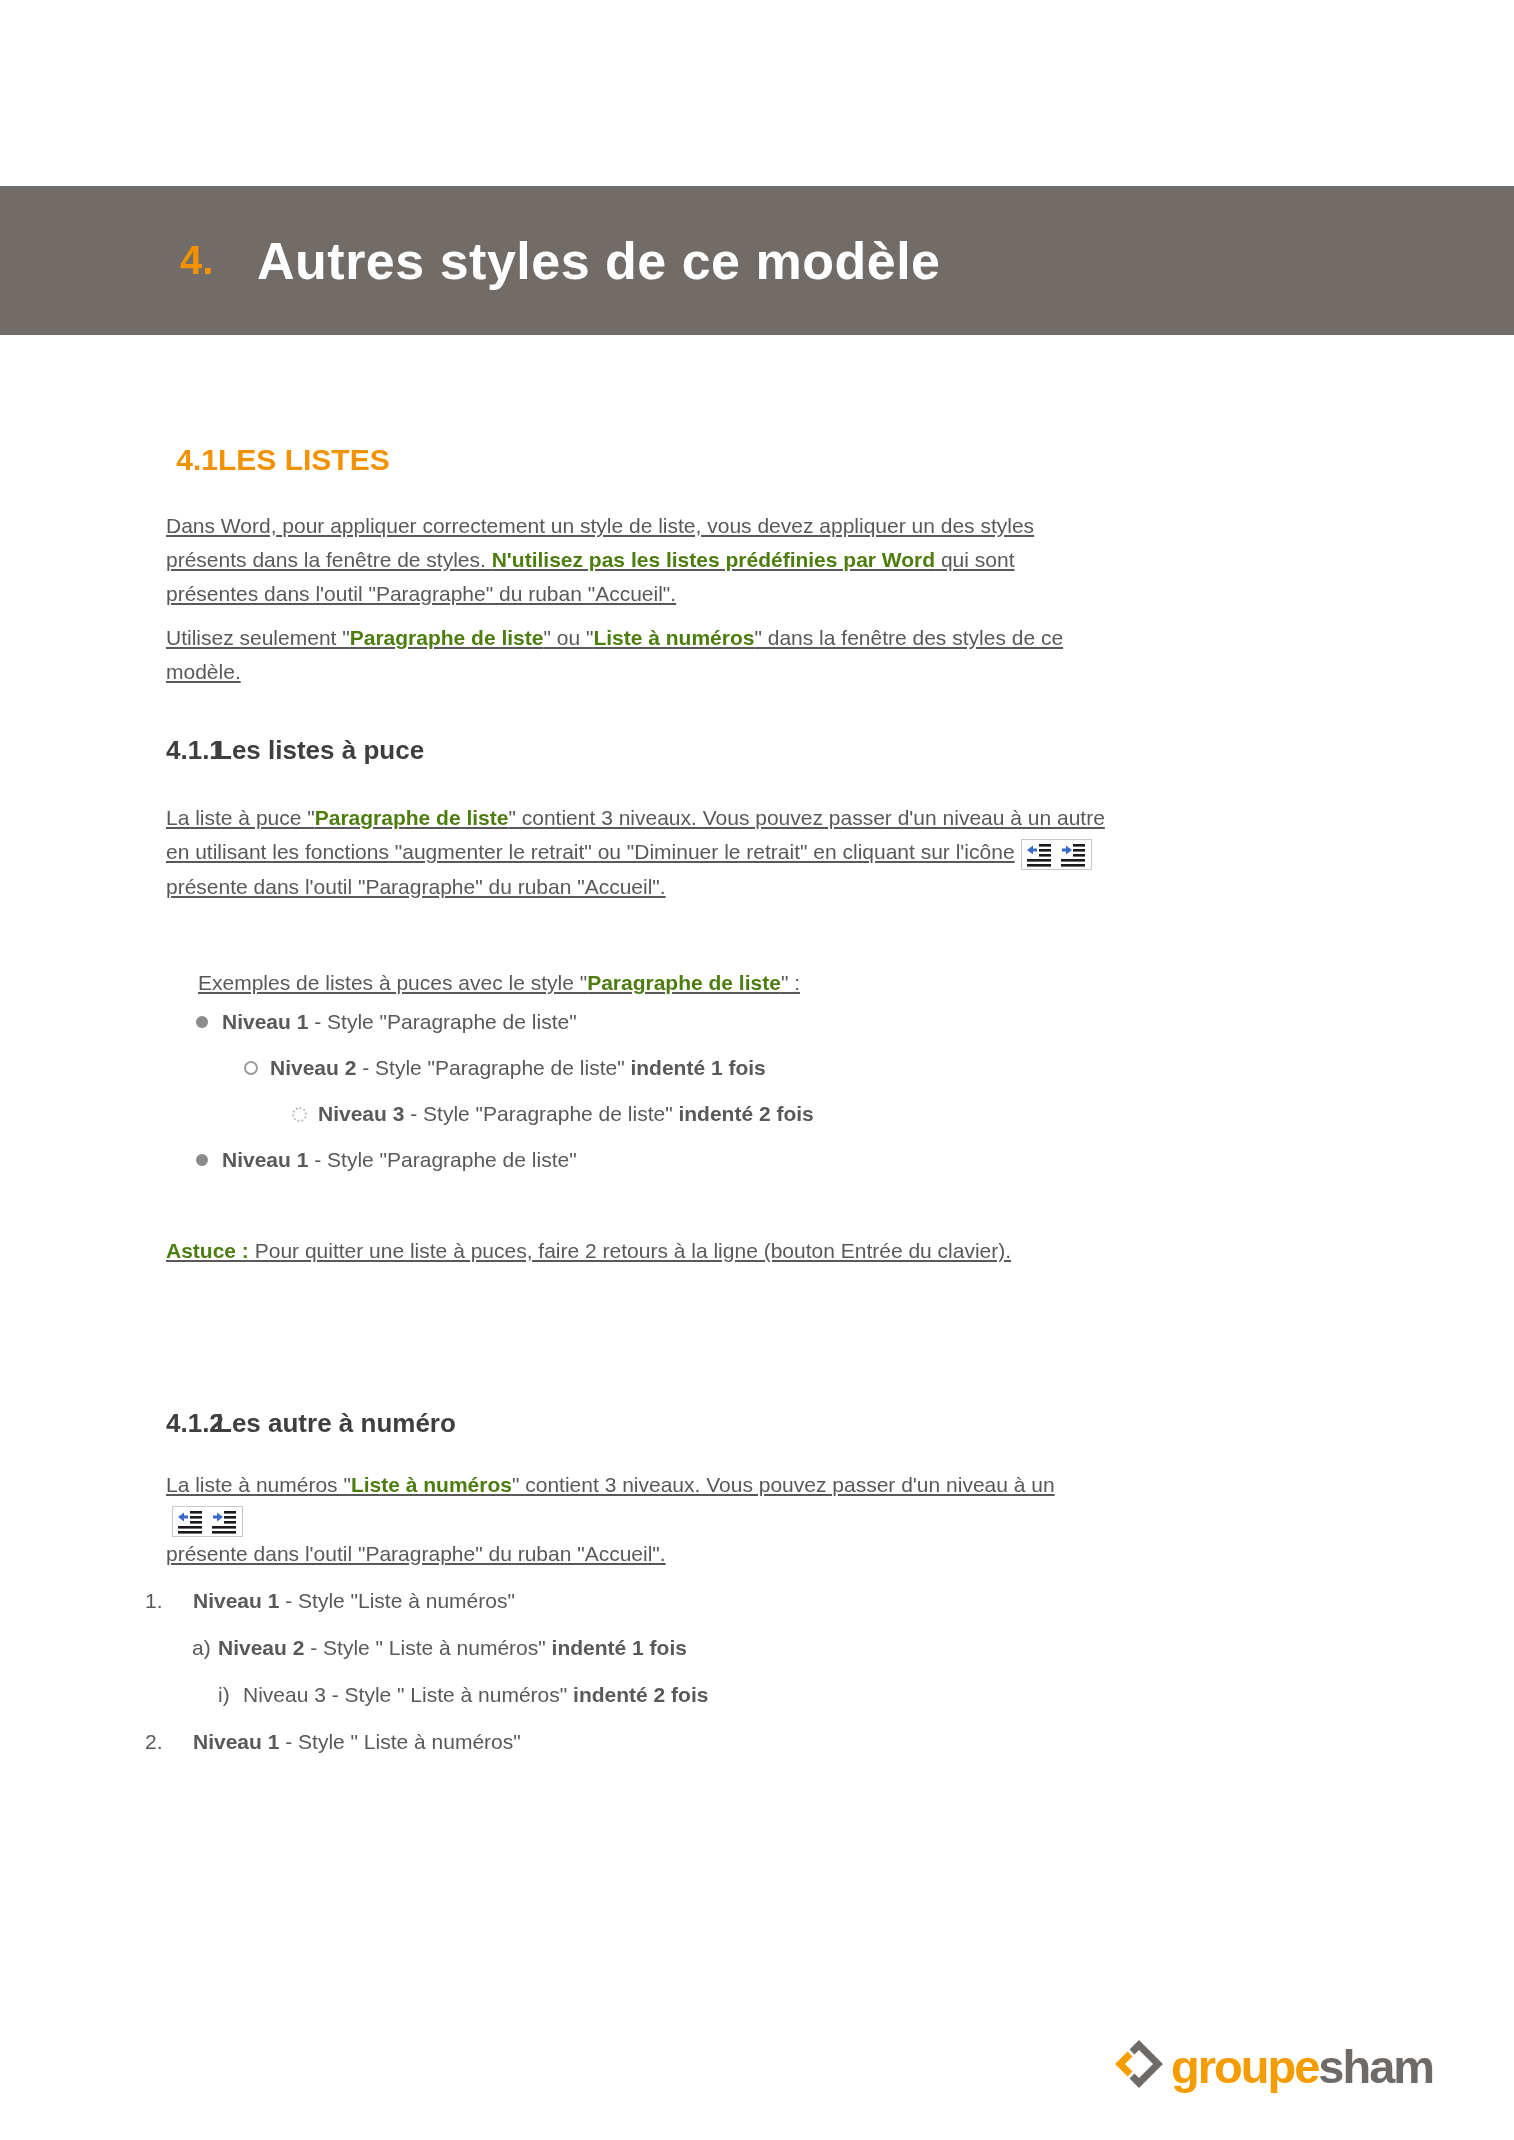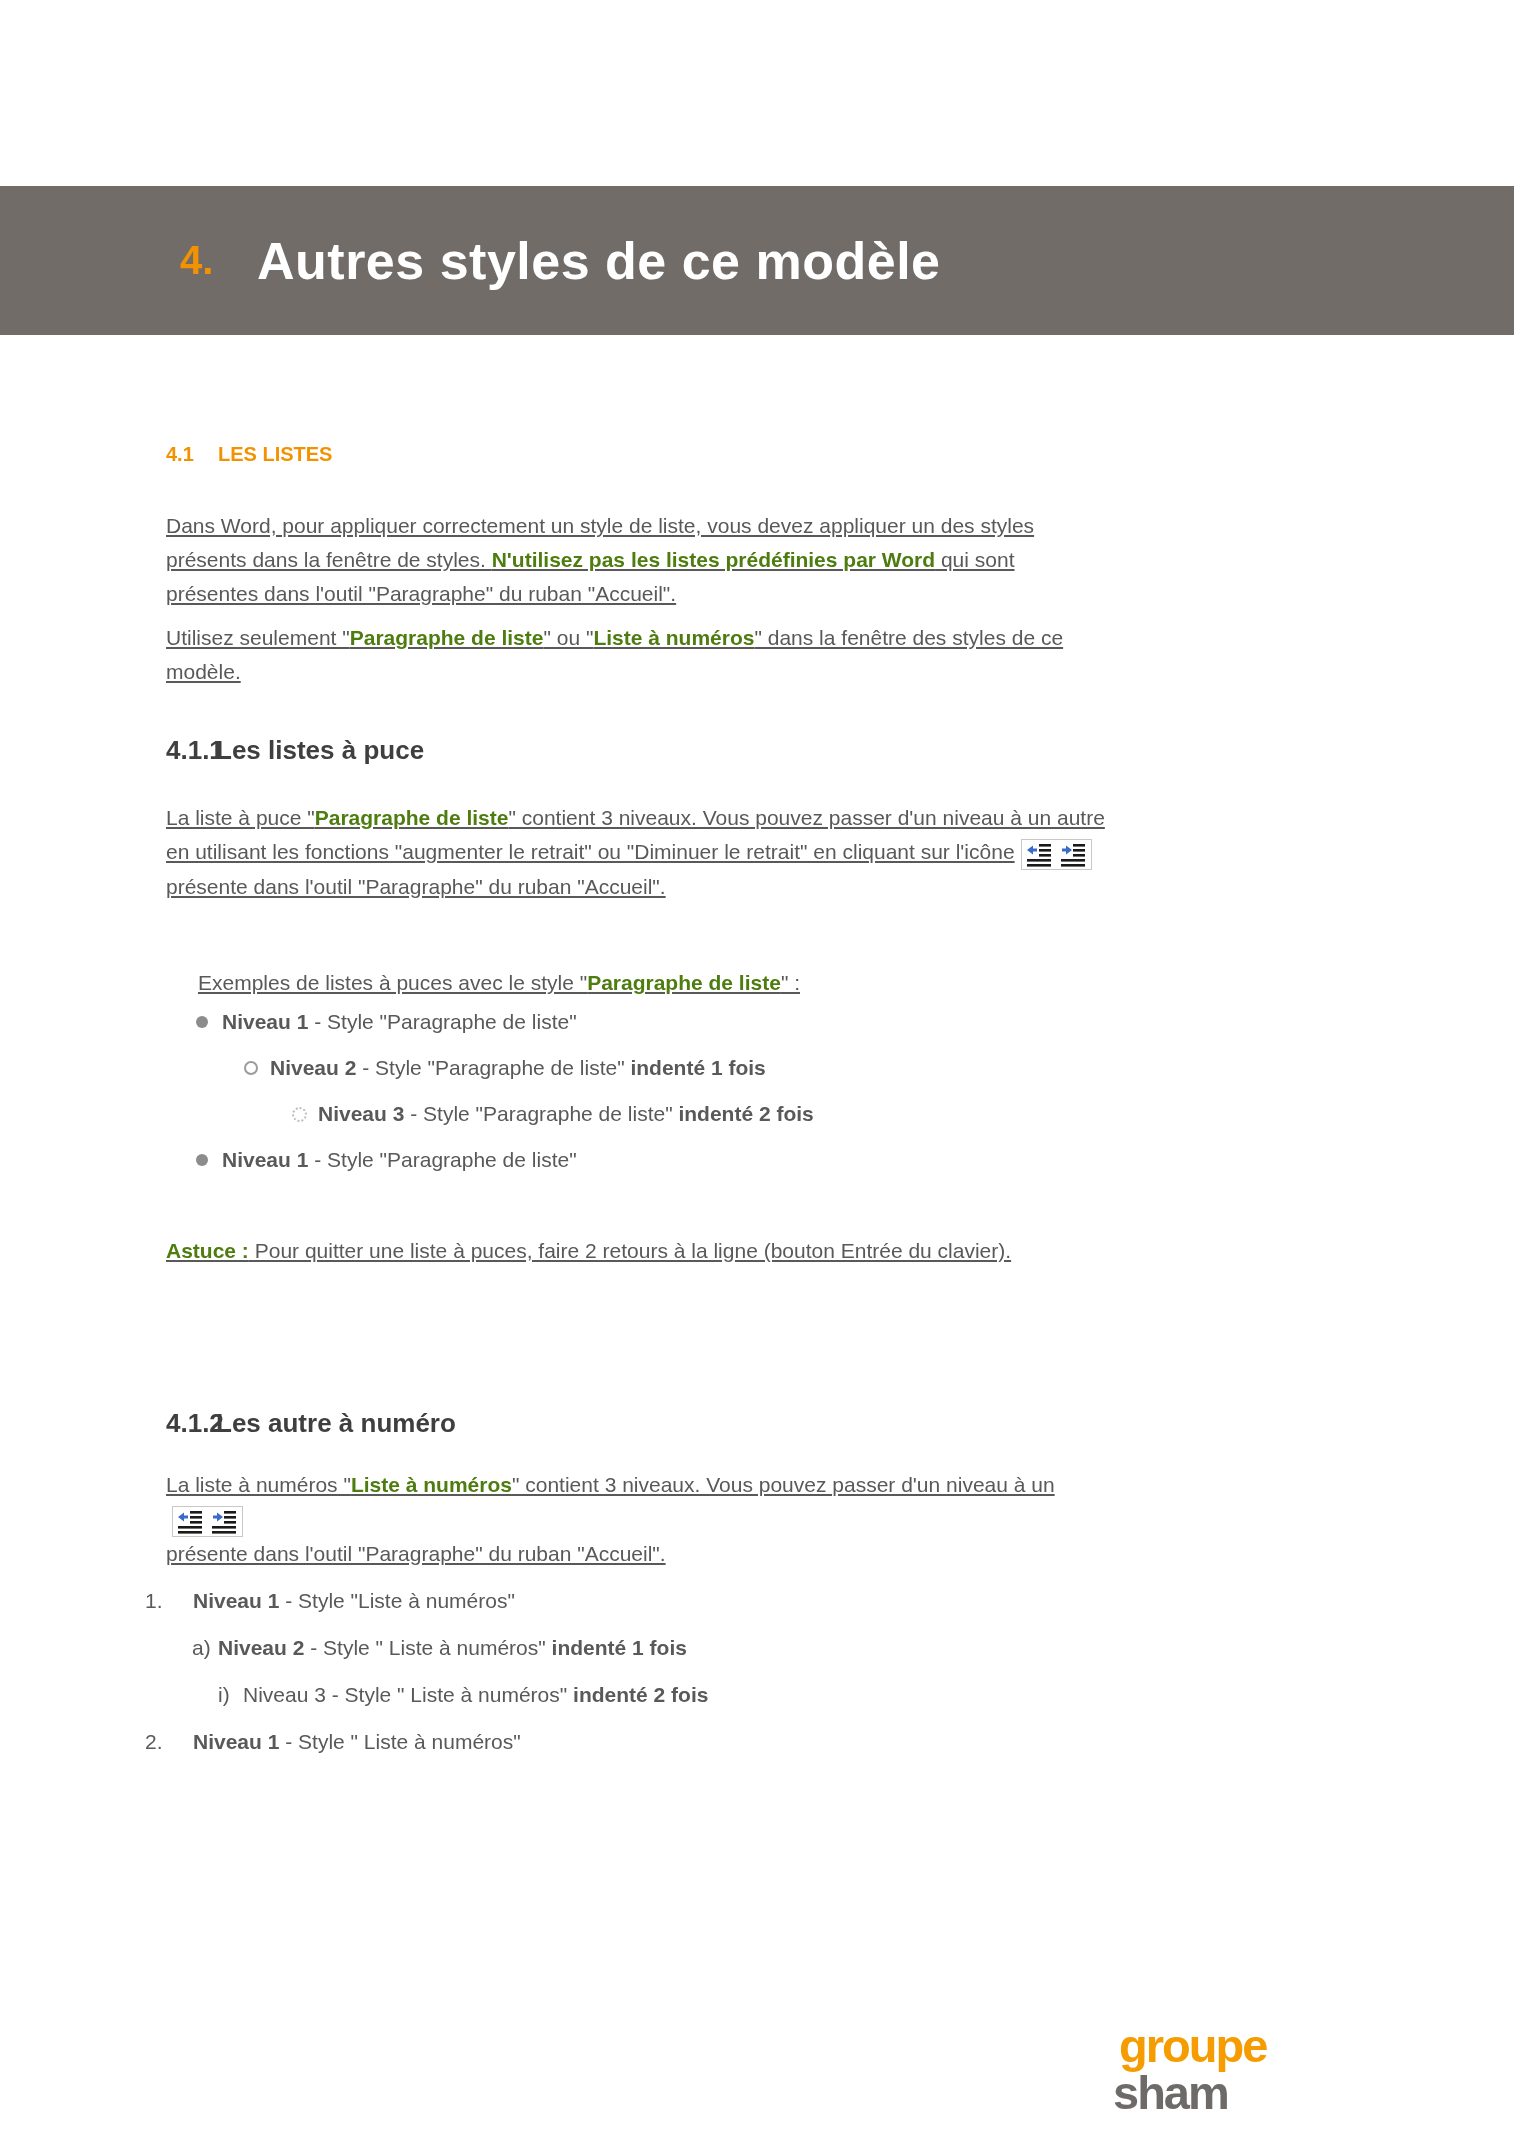--- a/index.html
+++ b/index.html
@@ -9,21 +9,21 @@
   }
   
   .band{
     position:absolute;top:186px;left:0;width:100%;height:149px;
     background:#716C68;display:flex;align-items:center;
     box-sizing:border-box;padding-left:180px;
   }
   .band .num{color:#F39200;font-weight:bold;font-size:40px;width:77px;flex:0 0 auto;}
   .band .ttl{color:#ffffff;font-weight:bold;font-size:52px;letter-spacing:.5px;}
   
-  .h2{position:absolute;left:166px;display:flex;font-weight:bold;font-size:20px;color:#F39200;}
+  .h2{position:absolute;left:166px;display:flex;font-weight:bold;font-size:30px;color:#F39200;text-align:right;}
   .h2 .num{width:52px;flex:0 0 auto;}
   .h3{position:absolute;left:166px;display:flex;font-weight:bold;font-size:26px;color:#3F3F3F;}
   .h3 .num{width:50px;flex:0 0 auto;}
   
   .para{position:absolute;left:166px;width:1170px;font-size:21px;line-height:34px;color:#595959;text-decoration:underline;}
   .para b{color:#4d7c0f;}
   
   .iconpair{
     display:inline-flex;gap:7px;border:1px solid #C8C8C8;background:#ffffff;
     padding:2px 4px;vertical-align:-8px;margin-left:6px;
@@ -42,21 +42,21 @@
   
   .nlist{position:absolute;left:145px;width:1190px;font-size:21px;}
   .nitem{display:flex;line-height:34px;margin-bottom:13px;}
   .nitem .marker{flex:0 0 48px;}
   .nitem.lvl2{padding-left:47px;}
   .nitem.lvl2 .marker{flex:0 0 26px;}
   .nitem.lvl3{padding-left:73px;}
   .nitem.lvl3 .marker{flex:0 0 25px;}
   
   .footer{position:absolute;left:166px;top:2038px;font-size:18px;line-height:26px;color:#808080;}
-  .logo{position:absolute;left:1113px;top:2022px;display:flex;align-items:flex-start;height:68px;flex-direction:column;}
+  .logo{position:absolute;left:1113px;top:2022px;display:flex;align-items:flex-end;height:68px;}
   .logo .word{font-size:47px;font-weight:bold;letter-spacing:-2px;line-height:1;}
   .logo .orange{color:#F59C00;margin-left:6px;}
   .logo .gray{color:#6E6A67;}
 </style>
 </head>
 <body>
 
 <div class="page">
 
   <div class="band">

